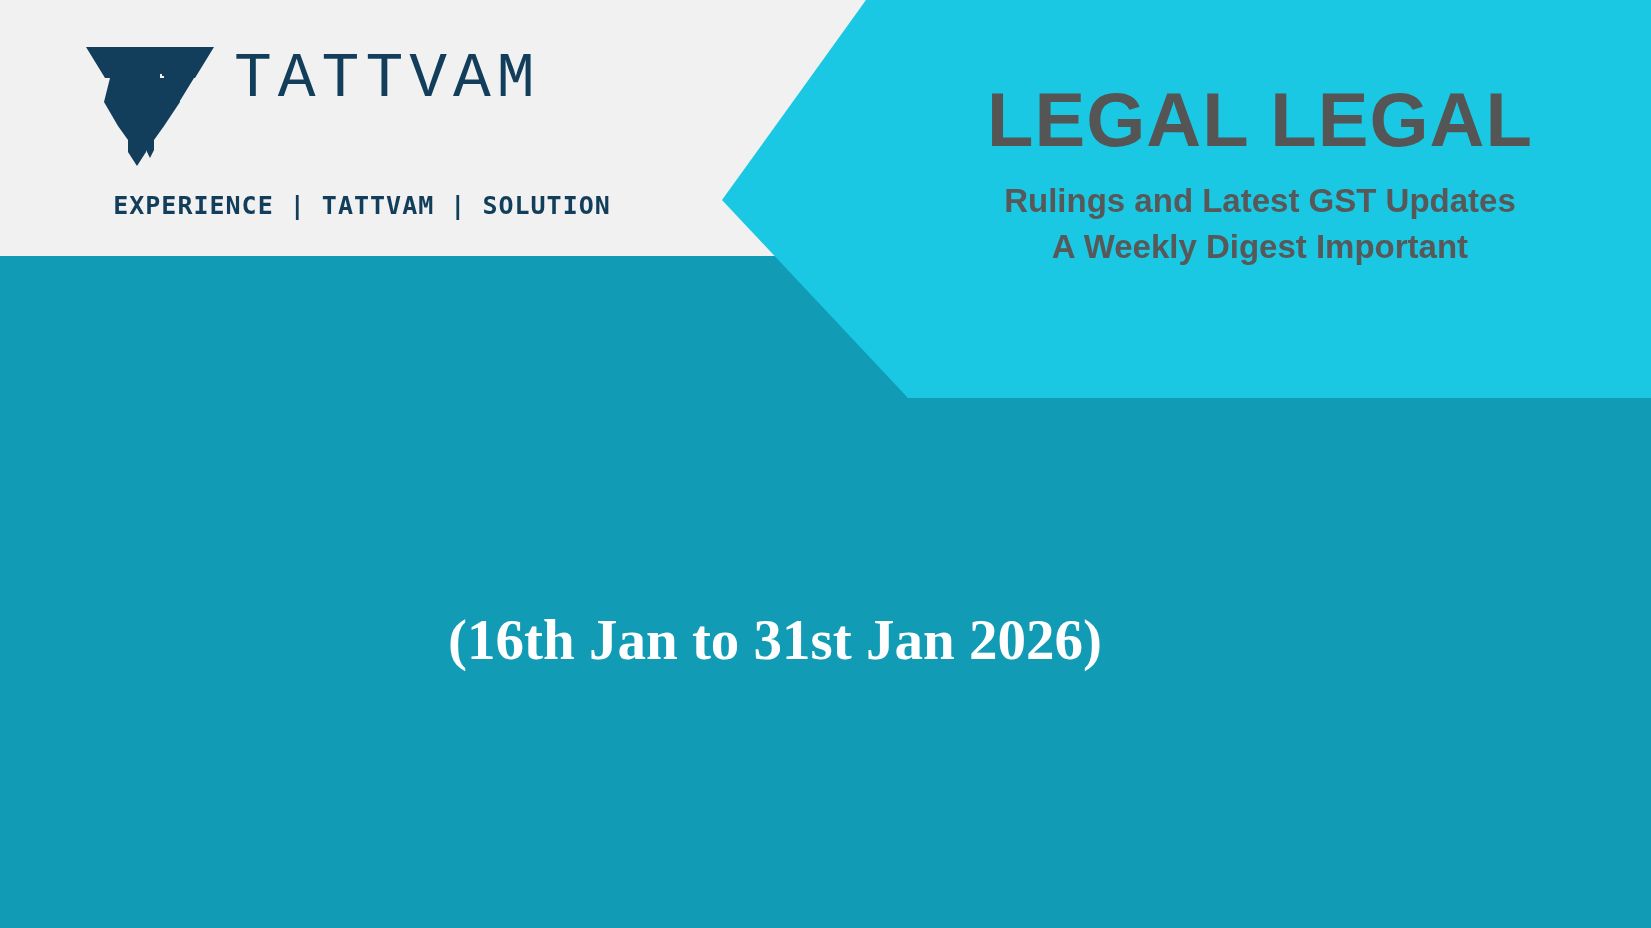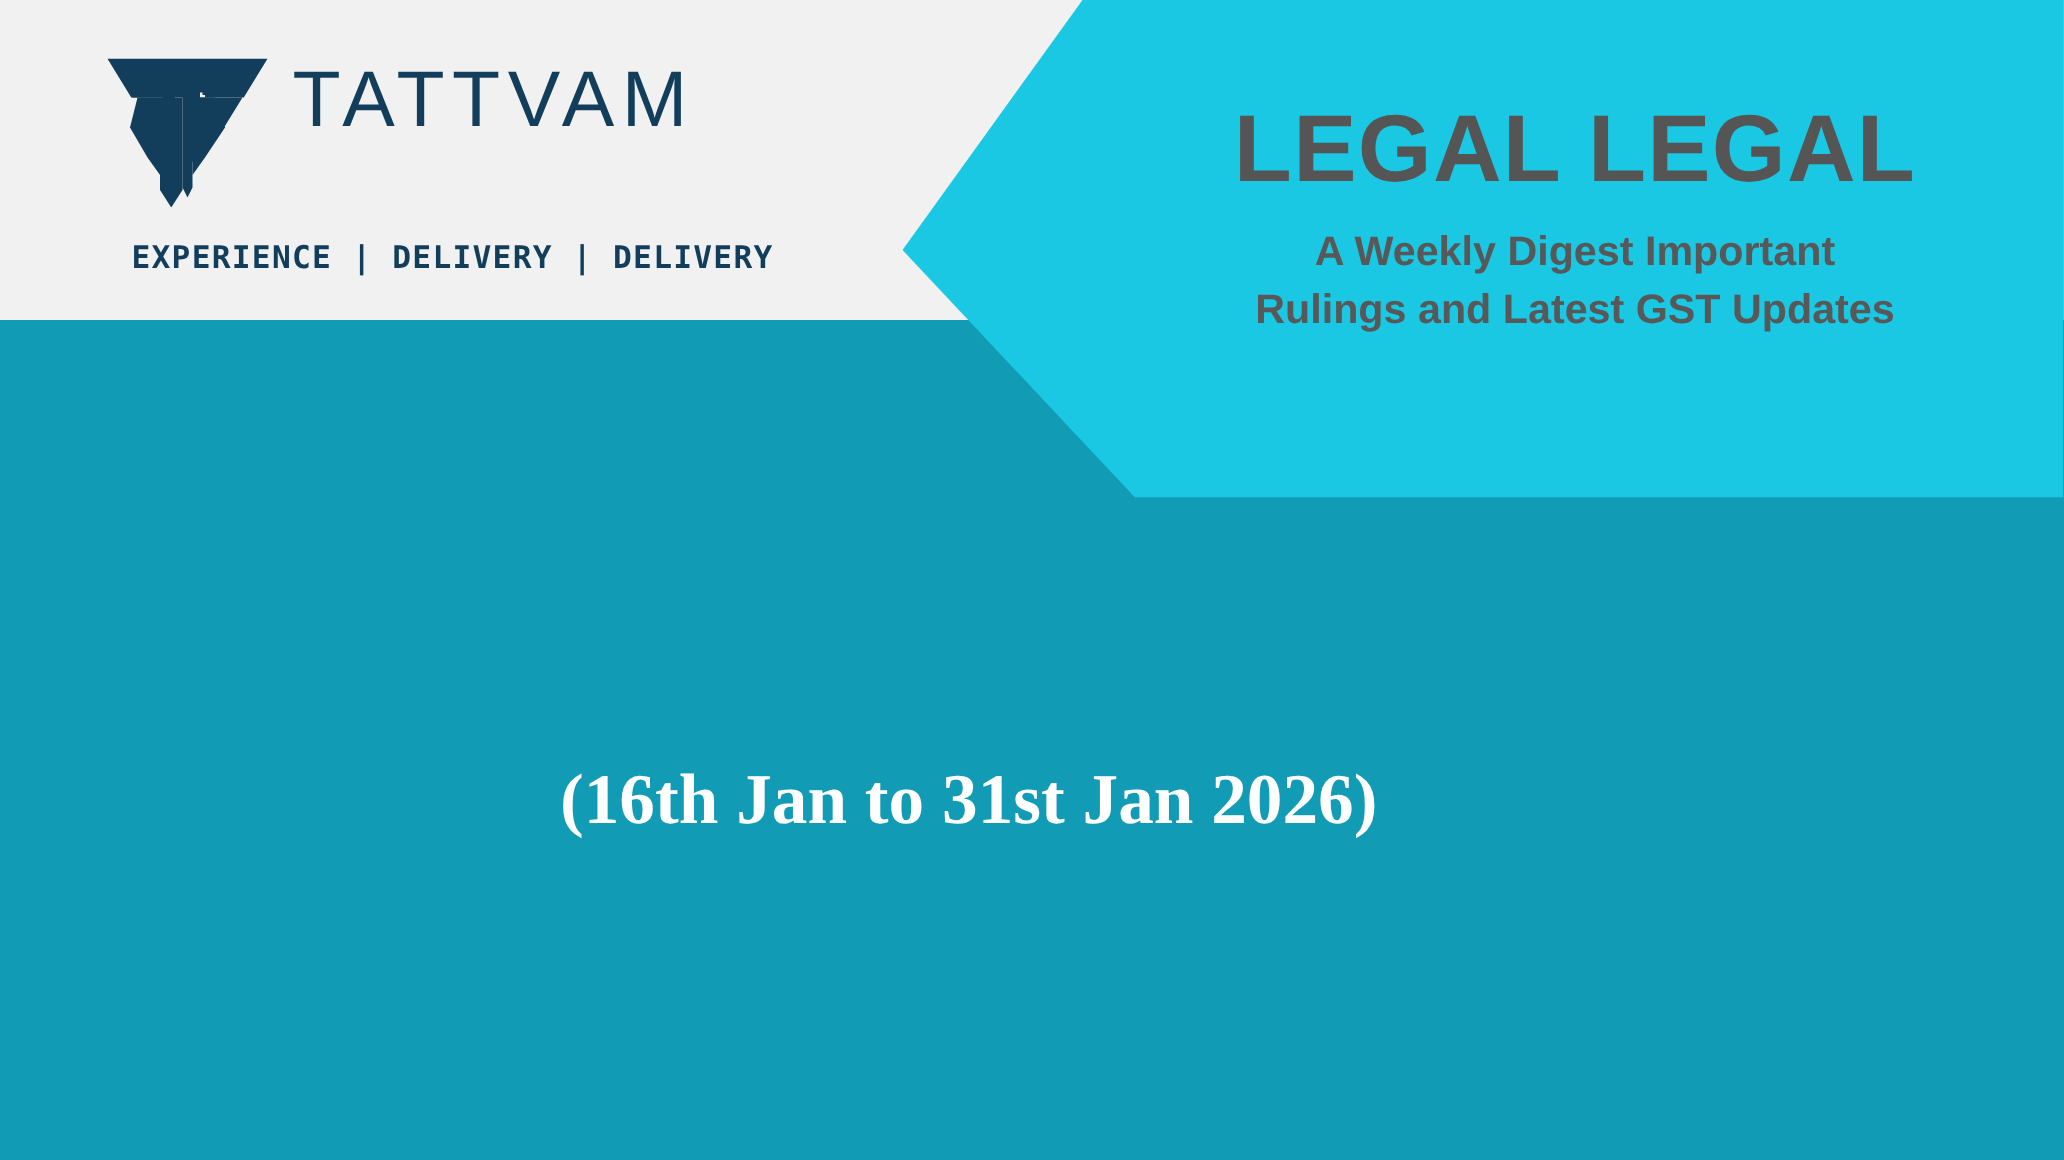--- a/index.html
+++ b/index.html
@@ -63,21 +63,21 @@
     width: 132px;
     height: 124px;
     flex: 0 0 auto;
     display: block;
   }
   .wordmark-block {
     margin-left: 18px;
     padding-top: 6px;
   }
   .wordmark {
-    font-family: Liberation Sans, sans-serif;
+    font-family: Liberation Mono, monospace;
     font-size: 63px;
     line-height: 64px;
     font-weight: 400;
     color: #123E5C;
     letter-spacing: 6px;
     white-space: nowrap;
   }
   .sub-wordmark {
     font-family: "Liberation Sans", sans-serif;
     font-size: 35px;
@@ -168,26 +168,26 @@
         <path d="M62 30 H70 V108 L66 116 L62 108 Z" fill="#123E5C"></path>
         <path d="M70 36 H88 L96 60 L80 84 L70 98 Z" fill="#123E5C"></path>
         <path d="M26 36 H44 V98 L34 84 L20 60 Z" fill="#123E5C"></path>
       </svg>
 
       <div class="wordmark-block">
         <div class="wordmark">TATTVAM</div>
       </div>
 
     </div>
-    <div class="tagline">EXPERIENCE | DELIVERY | DELIVERY</div>
+    <div class="tagline">EXPERIENCE | TATTVAM | SOLUTION</div>
   </div>
 
   <div class="zine-block">
     <div class="zine-title">LEGAL LEGAL</div>
     <div class="zine-subtitle">
+      <div>Rulings and Latest GST Updates</div>
       <div>A Weekly Digest Important</div>
-      <div>Rulings and Latest GST Updates</div>
     </div>
   </div>
 
   <div class="date-title">(16th Jan to 31st Jan 2026)</div>
 
 </div>
 
 </body></html>

